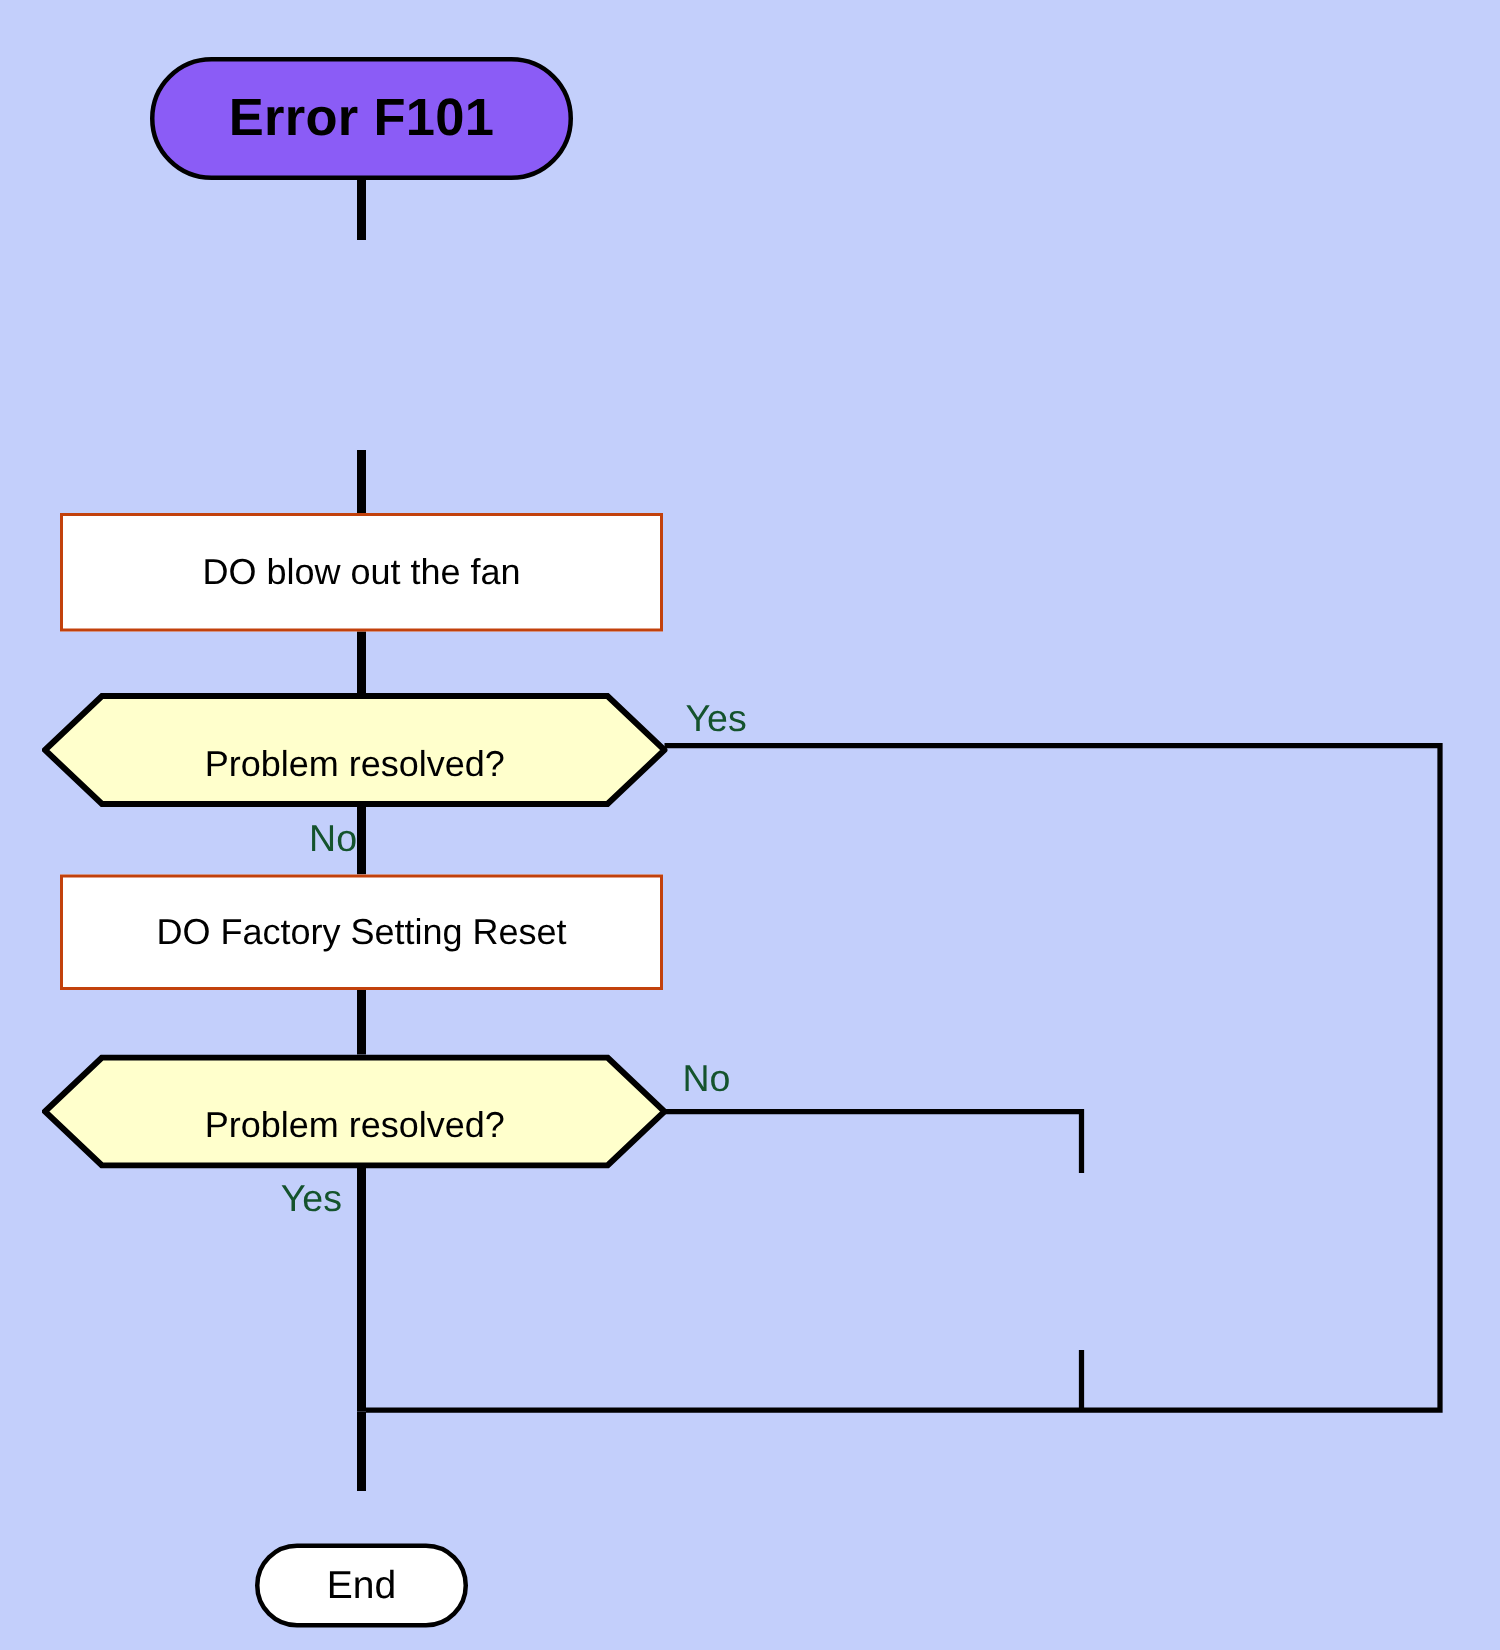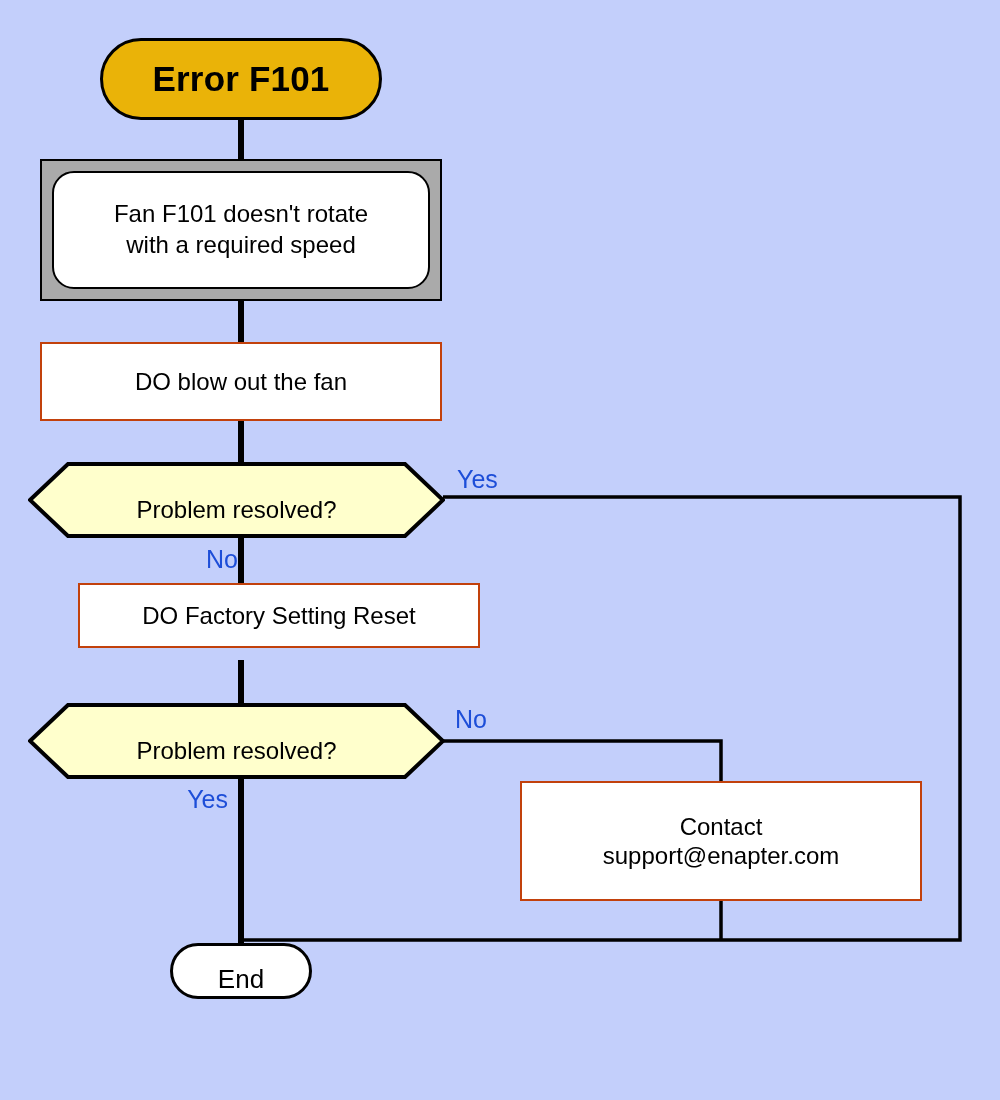--- a/index.html
+++ b/index.html
@@ -34,21 +34,21 @@
     align-items: center;
     justify-content: center;
     text-align: center;
     color: #000000;
     line-height: 1.22;
     white-space: pre-line;
   }
 
   
   .terminator-start {
-    background: #eab308;
+    background: #8b5cf6;
     border: 3px solid #000000;
     border-radius: 46px;
     font-size: 35px;
     font-weight: bold;
     letter-spacing: 0.2px;
   }
 
   
   .terminator-end {
     background: #ffffff;
@@ -103,21 +103,21 @@
   .decision .hex-label {
     position: relative;
     z-index: 2;
     margin-top: 20px;
   }
 
   
   .edge-label {
     position: absolute;
     font-size: 25px;
-    color: #1d4ed8;
+    color: #14532d;
     white-space: nowrap;
   }
   .edge-label.right-aligned {
     text-align: right;
   }
 </style>
 </head>
 <body>
 
 <div id="flowchart">
@@ -142,59 +142,49 @@
 
     <polyline points="443,741 721,741 721,782" fill="none" stroke="#000" stroke-width="3.5"></polyline>
 
     <line x1="721" y1="900" x2="721" y2="940" stroke="#000" stroke-width="3.5"></line>
   </svg>
 
   <div class="node terminator-start" style="left:100px; top:38px; width:282px; height:82px;">
     <span>Error F101</span>
   </div>
 
-  <div class="node double-node" style="left:40px; top:159px; width:402px; height:142px;">
-    <div class="double-node-inner">
-      <span>Fan F101 doesn't rotate
-with a required speed</span>
-    </div>
-  </div>
 
   <div class="node process" style="left:40px; top:342px; width:402px; height:79px;">
     <span>DO blow out the fan</span>
   </div>
 
   <div class="node decision" style="left:28px; top:462px; width:417px; height:76px;">
     <svg class="hex-svg" viewBox="0 0 417 76" preserveAspectRatio="none">
       <polygon points="2,38 40,2 377,2 415,38 377,74 40,74" fill="#ffffcc" stroke="#000000" stroke-width="4"></polygon>
     </svg>
     <span class="hex-label">Problem resolved?</span>
   </div>
 
   <div class="edge-label" style="left:457px; top:465px;">Yes</div>
 
   <div class="edge-label right-aligned" style="left:128px; top:545px; width:110px;">No</div>
 
-  <div class="node process" style="left:40px; top:583px; width:402px; height:65px;margin-left:38px;">
+  <div class="node process" style="left:40px; top:583px; width:402px; height:77px;">
     <span>DO Factory Setting Reset</span>
   </div>
 
   <div class="node decision" style="left:28px; top:703px; width:417px; height:76px;">
     <svg class="hex-svg" viewBox="0 0 417 76" preserveAspectRatio="none">
       <polygon points="2,38 40,2 377,2 415,38 377,74 40,74" fill="#ffffcc" stroke="#000000" stroke-width="4"></polygon>
     </svg>
     <span class="hex-label">Problem resolved?</span>
   </div>
 
   <div class="edge-label" style="left:455px; top:705px;">No</div>
 
   <div class="edge-label right-aligned" style="left:118px; top:785px; width:110px;">Yes</div>
 
-  <div class="node process" style="left:520px; top:781px; width:402px; height:120px;">
-    <span>Contact
-support@enapter.com</span>
-  </div>
 
-  <div class="node terminator-end" style="left:170px; top:943px; width:142px; height:56px;align-items:flex-end;">
+  <div class="node terminator-end" style="left:170px; top:1029px; width:142px; height:56px;">
     <span>End</span>
   </div>
 
 </div>
 
 </body></html>

